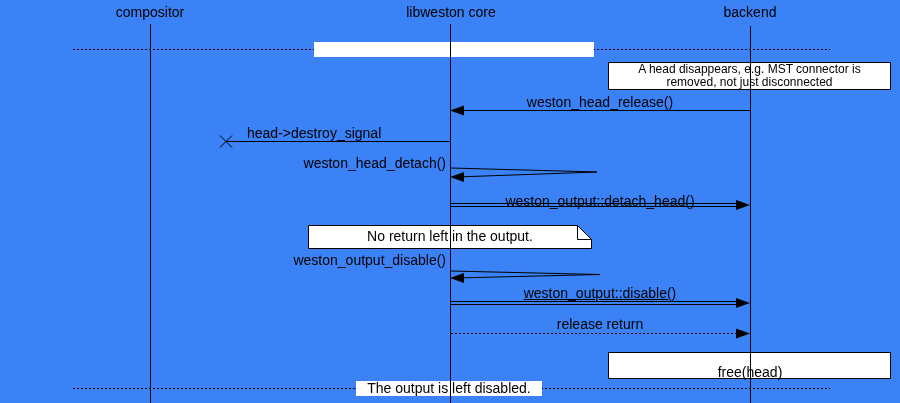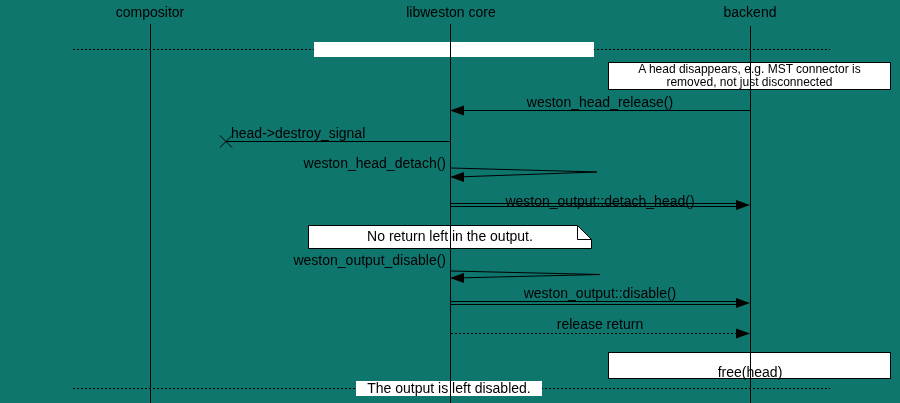--- a/index.html
+++ b/index.html
@@ -1,17 +1,17 @@
 <!DOCTYPE html>
 <html><head>
 <meta charset="utf-8">
 <style>
   html,body{margin:0;padding:0;background:#fff;}
   .diagram{
-    position:relative;width:900px;height:403px;background:#0f766e;
+    position:relative;width:900px;height:403px;background:#3b82f6;
     font-family:"Liberation Sans",sans-serif;font-size:14px;color:#000;
     overflow:hidden;
   }
   .diagram svg{position:absolute;left:0;top:0;}
   .lbl{position:absolute;white-space:nowrap;line-height:16px;}
   .cx{transform:translateX(-50%);}
   .ra{text-align:left;}
   .notebox{
     position:absolute;display:flex;flex-direction:column;
     align-items:center;justify-content:center;text-align:center;
@@ -95,23 +95,23 @@
   <div class="lbl cx" style="left:750px;top:4px;">backend</div>
 
   <div class="lbl cx" style="left:449px;top:380px;">The output is left disabled.</div>
 
   <div class="notebox" style="left:609px;top:62px;width:281px;height:28px;">
     <span>A head disappears, e.g. MST connector is</span>
     <span>removed, not just disconnected</span>
   </div>
 
   <div class="lbl cx" style="left:600px;top:94px;">weston_head_release()</div>
-  <div class="lbl" style="left:231px;top:125px;">head-&gt;destroy_signal</div>
+  <div class="lbl" style="left:247px;top:125px;">head-&gt;destroy_signal</div>
   <div class="lbl ra" style="right:454px;top:155px;">weston_head_detach()</div>
   <div class="lbl cx" style="left:600px;top:187px;margin-top:6px;">weston_output::detach_head()</div>
   <div class="lbl cx" style="left:450px;top:228px;">No return left in the output.</div>
   <div class="lbl ra" style="right:454px;top:252px;">weston_output_disable()</div>
-  <div class="lbl cx" style="left:600px;top:285px;">weston_output::disable()</div>
+  <div class="lbl cx" style="left:600px;top:285px;text-decoration:underline;">weston_output::disable()</div>
   <div class="lbl cx" style="left:600px;top:316px;">release return</div>
 
   <div class="fbox" style="left:609px;top:352px;width:282px;height:40px;">free(head)</div>
 
 </div>
 
 </body></html>

